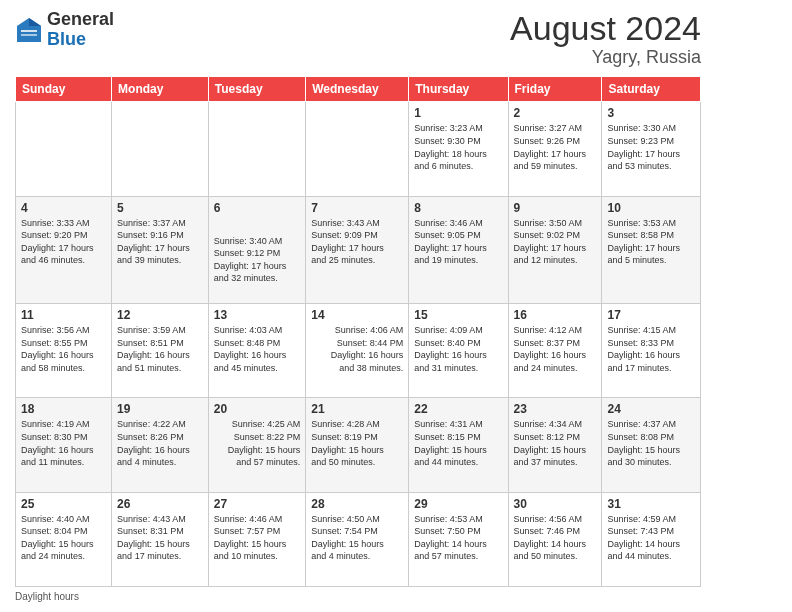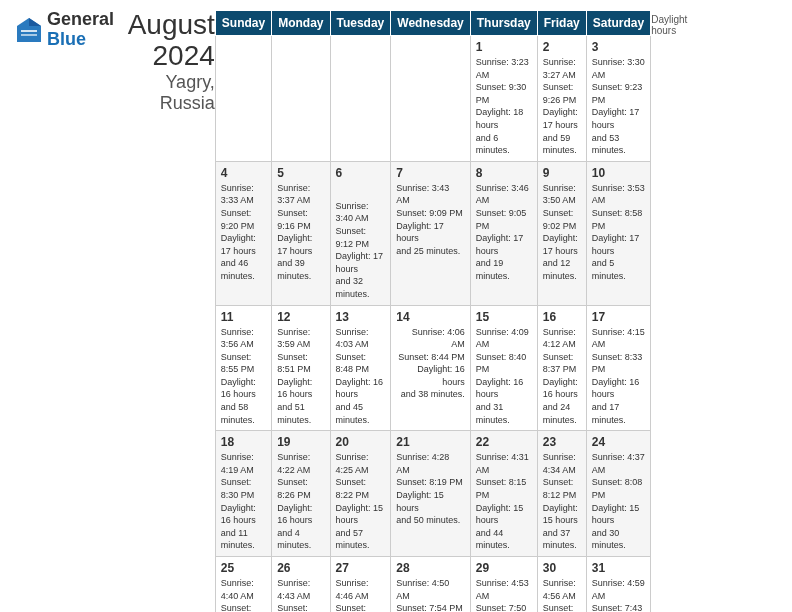--- a/index.html
+++ b/index.html
@@ -8,21 +8,21 @@
       height: 612px;
       font-family: Arial, sans-serif;
       background: #fff;
       overflow: hidden;
     }
     .page {
       width: 716px;
       height: 612px;
       padding: 10px 15px 10px 15px;
       display: flex;
-      flex-direction: row;
+      flex-direction: column;
     }
     .header {
       display: flex;
       justify-content: space-between;
       align-items: flex-start;
       margin-bottom: 8px;
     }
     .logo {
       display: flex;
       align-items: center;
@@ -36,36 +36,36 @@
     .logo-general { color: #333; }
     .logo-blue { color: #1a6fb5; }
     .logo-icon {
       width: 28px;
       height: 28px;
     }
     .title-block {
       text-align: right;
     }
     .month-title {
-      font-size: 28px;
+      font-size: 34px;
       font-weight: normal;
       color: #333;
       line-height: 1.1;
     }
     .location-title {
       font-size: 18px;
       color: #555;
     }
     .calendar-table {
       width: 100%;
       border-collapse: collapse;
       flex: 1;
     }
     .calendar-table thead tr th {
-      background-color: #0c4a6e;
+      background-color: #ef4444;
       color: white;
       font-size: 12px;
       font-weight: bold;
       padding: 5px 6px;
       text-align: left;
       border: 1px solid #fff;
     }
     .calendar-table tbody tr td {
       border: 1px solid #ccc;
       vertical-align: top;
@@ -275,21 +275,21 @@
           </td>
           <td>
             <span class="day-num">19</span>
             <div class="day-info" style="white-space: pre-line;">Sunrise: 4:22 AM
 Sunset: 8:26 PM
 Daylight: 16 hours
 and 4 minutes.</div>
           </td>
           <td>
             <span class="day-num">20</span>
-            <div class="day-info" style="white-space: pre-line;">Sunrise: 4:25 AM
+            <div class="day-info" style="white-space: pre-line; text-align: right;">Sunrise: 4:25 AM
 Sunset: 8:22 PM
 Daylight: 15 hours
 and 57 minutes.</div>
           </td>
           <td>
             <span class="day-num">21</span>
             <div class="day-info" style="white-space: pre-line;">Sunrise: 4:28 AM
 Sunset: 8:19 PM
 Daylight: 15 hours
 and 50 minutes.</div>

